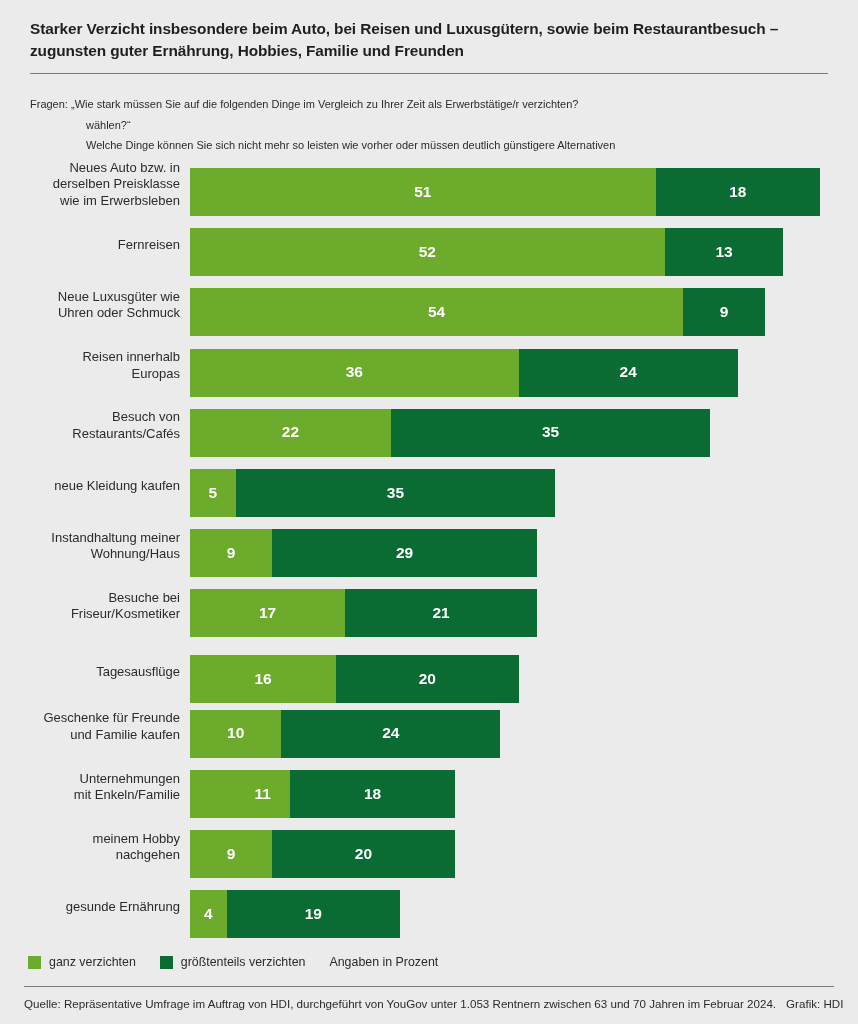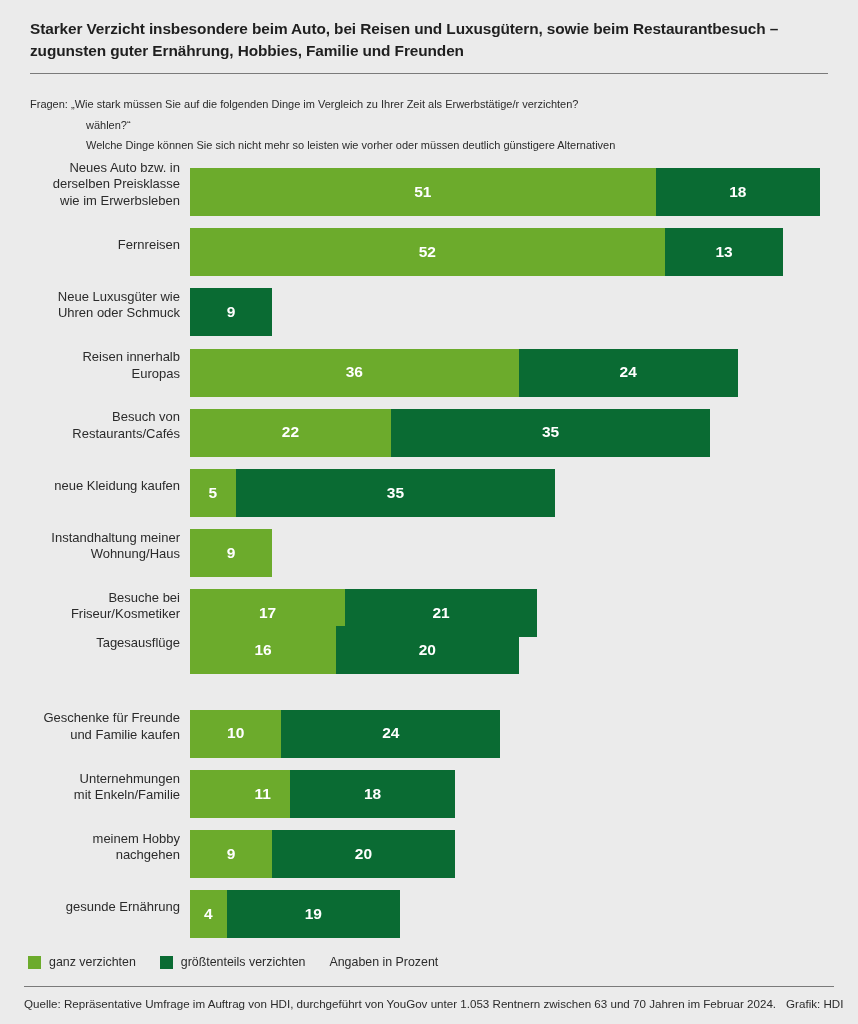--- a/index.html
+++ b/index.html
@@ -196,20 +196,23 @@
             <span class="seg-val">13</span>
           </div>
         </div>
       </div>
       <div class="row" style="top: 138.4px;">
         <div class="row-label">
           <div>Neue Luxusgüter wie</div>
           <div>Uhren oder Schmuck</div>
         </div>
         <div class="bar-wrap">
+          <div class="seg seg-a" style="width: 493.02px; background: rgb(108, 171, 44);">
+            <span class="seg-val">54</span>
+          </div>
           <div class="seg seg-b" style="width: 82.17px; background: rgb(10, 107, 51);">
             <span class="seg-val">9</span>
           </div>
         </div>
       </div>
       <div class="row" style="top: 198.6px;">
         <div class="row-label">
           <div>Reisen innerhalb</div>
           <div>Europas</div>
         </div>
@@ -251,37 +254,40 @@
       </div>
       <div class="row" style="top: 379.2px;">
         <div class="row-label">
           <div>Instandhaltung meiner</div>
           <div>Wohnung/Haus</div>
         </div>
         <div class="bar-wrap">
           <div class="seg seg-a" style="width: 82.17px; background: rgb(108, 171, 44);">
             <span class="seg-val">9</span>
           </div>
+          <div class="seg seg-b" style="width: 264.77px; background: rgb(10, 107, 51);">
+            <span class="seg-val">29</span>
+          </div>
         </div>
       </div>
       <div class="row" style="top: 439.4px;">
         <div class="row-label">
           <div>Besuche bei</div>
           <div>Friseur/Kosmetiker</div>
         </div>
         <div class="bar-wrap">
           <div class="seg seg-a" style="width: 155.21px; background: rgb(108, 171, 44);">
             <span class="seg-val">17</span>
           </div>
           <div class="seg seg-b" style="width: 191.73px; background: rgb(10, 107, 51);">
             <span class="seg-val">21</span>
           </div>
         </div>
       </div>
-      <div class="row" style="top: 476px;">
+      <div class="row" style="top: 505px;">
         <div class="row-label">
           <div>Tagesausflüge</div>
         </div>
         <div class="bar-wrap">
           <div class="seg seg-a" style="width: 146.08px; background: rgb(108, 171, 44);">
             <span class="seg-val">16</span>
           </div>
           <div class="seg seg-b" style="width: 182.6px; background: rgb(10, 107, 51);">
             <span class="seg-val">20</span>
           </div>

